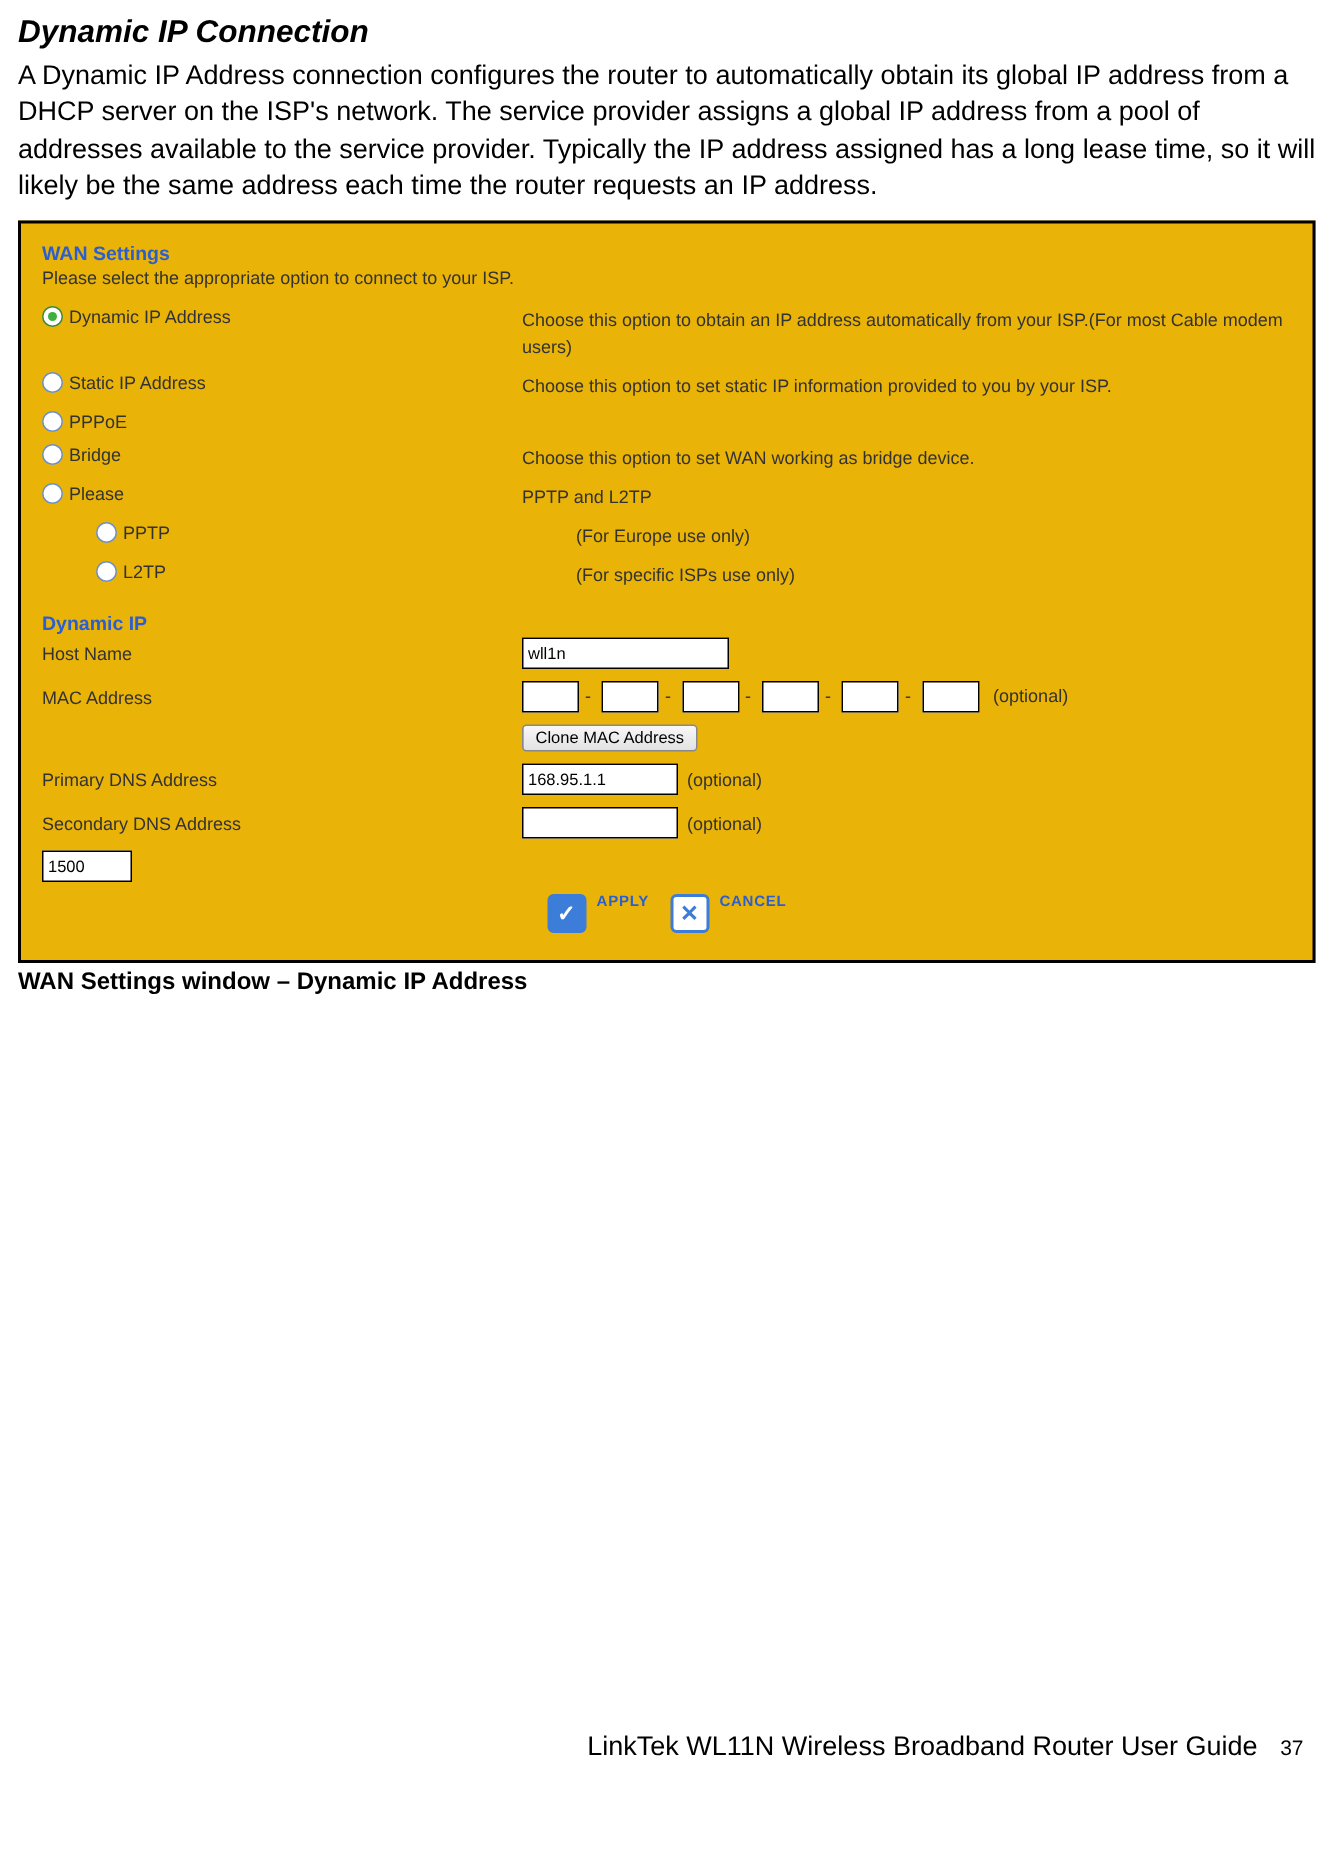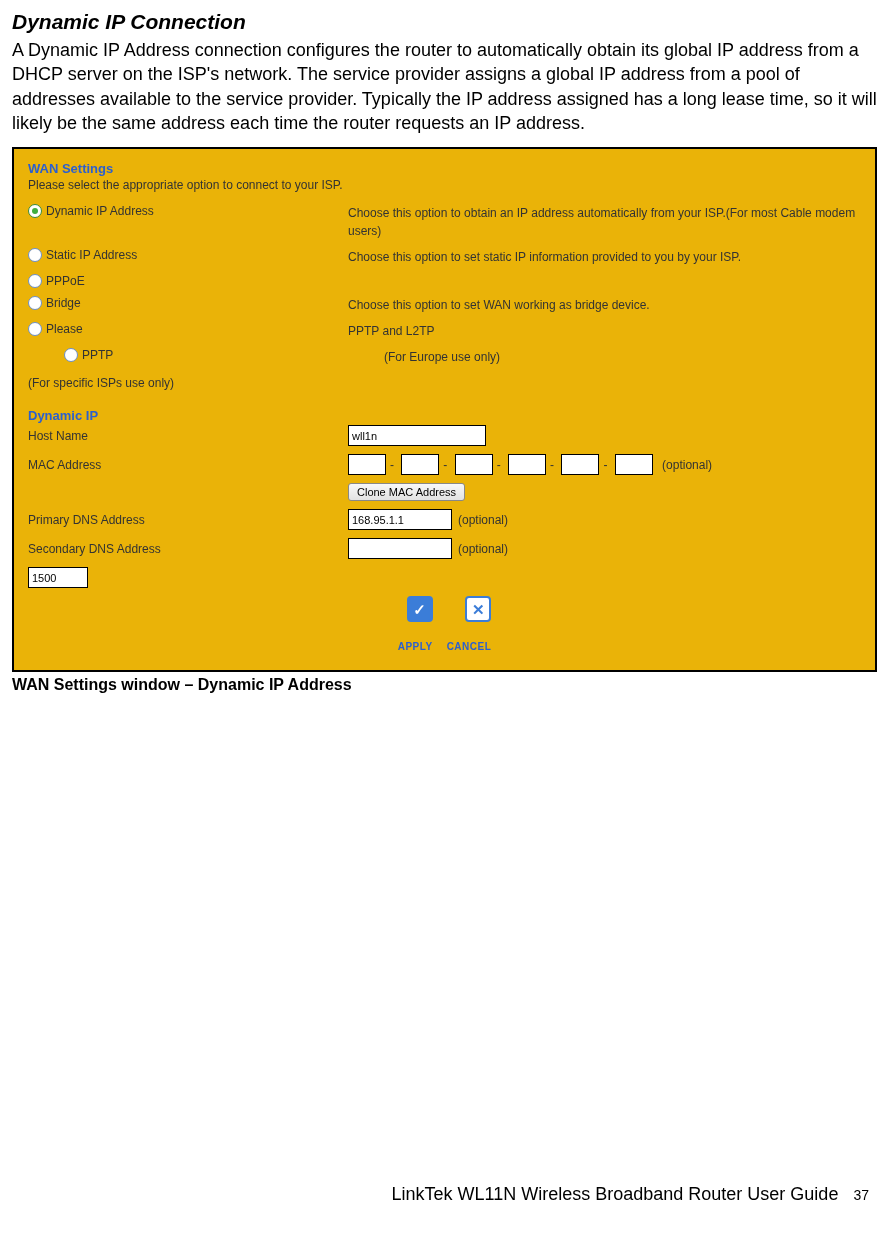--- a/index.html
+++ b/index.html
@@ -115,23 +115,23 @@
     cursor: pointer;
   }
   .action-row {
     display: flex;
     justify-content: center;
     gap: 14px;
     margin-top: 6px;
   }
   .action {
     display: inline-flex;
-    flex-direction: column;
-    align-items: flex-end;
-    gap: 19px;
+    flex-direction: row;
+    align-items: flex-start;
+    gap: 7px;
     cursor: pointer;
   }
   .action .lbl {
     font-size: 10px;
     font-weight: bold;
     color: #2b5fcf;
     letter-spacing: .5px;
   }
   .ico-box {
     width: 22px;
@@ -220,20 +220,24 @@
 
   <div class="opt-row">
     <div class="opt-radio-cell sub">
       <span class="radio"></span>
       <span class="opt-label">PPTP</span>
     </div>
     <div class="opt-desc">(For Europe use only)</div>
   </div>
 
   <div class="opt-row" style="margin-bottom:16px;">
+    <div class="opt-radio-cell sub">
+      <span class="radio"></span>
+      <span class="opt-label">L2TP</span>
+    </div>
     <div class="opt-desc">(For specific ISPs use only)</div>
   </div>
 
   <div class="sect-head">Dynamic IP</div>
 
   <div class="form-row">
     <div class="form-label">Host Name</div>
     <input class="tin w-host" value="wll1n" style="">
   </div>
 

